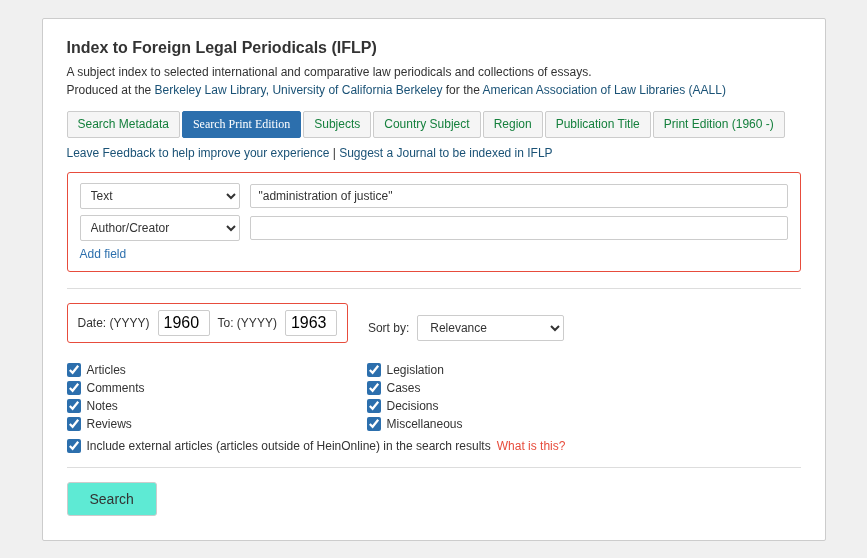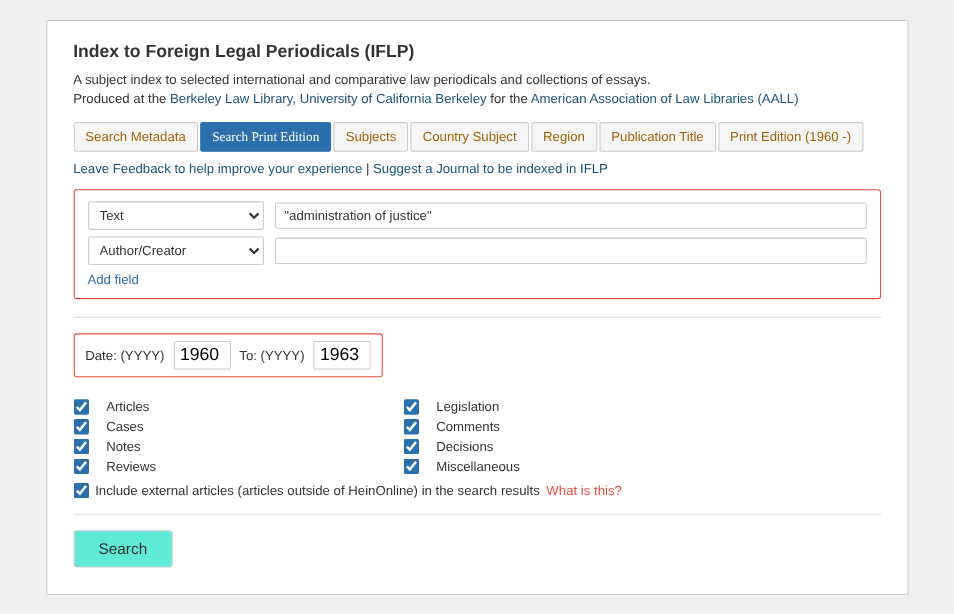--- a/index.html
+++ b/index.html
@@ -44,21 +44,21 @@
       gap: 2px;
       margin: 10px 0 8px 0;
       border-bottom: none;
     }
     .tab-btn {
       padding: 5px 10px;
       border: 1px solid #ccc;
       background: #f5f5f5;
       cursor: pointer;
       font-size: 12px;
-      color: #a16207;
+      color: #15803d;
       border-radius: 2px;
     }
     .tab-btn.active {
       background: #2c6fad;
       color: #ffffff;
       border-color: #2c6fad;
       font-family: Liberation Serif, serif;
     }
 
     
@@ -166,21 +166,21 @@
     .checkboxes-grid {
       display: grid;
       grid-template-columns: 1fr 1fr;
       gap: 4px 0;
       margin-bottom: 8px;
       max-width: 600px;
     }
     .checkbox-item {
       display: flex;
       align-items: flex-end;
-      gap: 16px;
+      gap: 6px;
       font-size: 12px;
       color: #333;
     }
     .checkbox-item input[type="checkbox"] {
       width: 14px;
       height: 14px;
       accent-color: #2c6fad;
     }
     .external-row {
       display: flex;
@@ -275,43 +275,53 @@
   <hr class="divider">
 
   
   <div class="date-sort-outer">
     <div class="date-sort-row">
       <span class="date-label">Date: (YYYY)</span>
       <input class="date-input" type="text" value="1960" style="">
       <span class="date-label">To: (YYYY)</span>
       <input class="date-input" type="text" value="1963" style="">
     </div>
+    <div style="display:flex;align-items:center;gap:8px;">
+      <span class="sort-label">Sort by:</span>
+      <select class="sort-select">
+        <option>Relevance</option>
+        <option>Date Ascending</option>
+        <option>Date Descending</option>
+        <option>Author</option>
+        <option>Title</option>
+      </select>
+    </div>
   </div>
 
   
   <div class="checkboxes-grid">
 
     <div class="checkbox-item">
       <input type="checkbox" checked="" id="cb-articles" style="">
       <label for="cb-articles">Articles</label>
     </div>
 
     <div class="checkbox-item">
       <input type="checkbox" checked="" id="cb-legislation" style="">
       <label for="cb-legislation">Legislation</label>
     </div>
 
     <div class="checkbox-item">
+      <input type="checkbox" checked="" id="cb-comments" style="">
+      <label for="cb-comments">Comments</label>
+    </div>
+
+    <div class="checkbox-item">
       <input type="checkbox" checked="" id="cb-cases" style="">
       <label for="cb-cases">Cases</label>
-    </div>
-
-    <div class="checkbox-item">
-      <input type="checkbox" checked="" id="cb-comments" style="">
-      <label for="cb-comments">Comments</label>
     </div>
 
     <div class="checkbox-item">
       <input type="checkbox" checked="" id="cb-notes" style="">
       <label for="cb-notes">Notes</label>
     </div>
 
     <div class="checkbox-item">
       <input type="checkbox" checked="" id="cb-decisions" style="">
       <label for="cb-decisions">Decisions</label>

